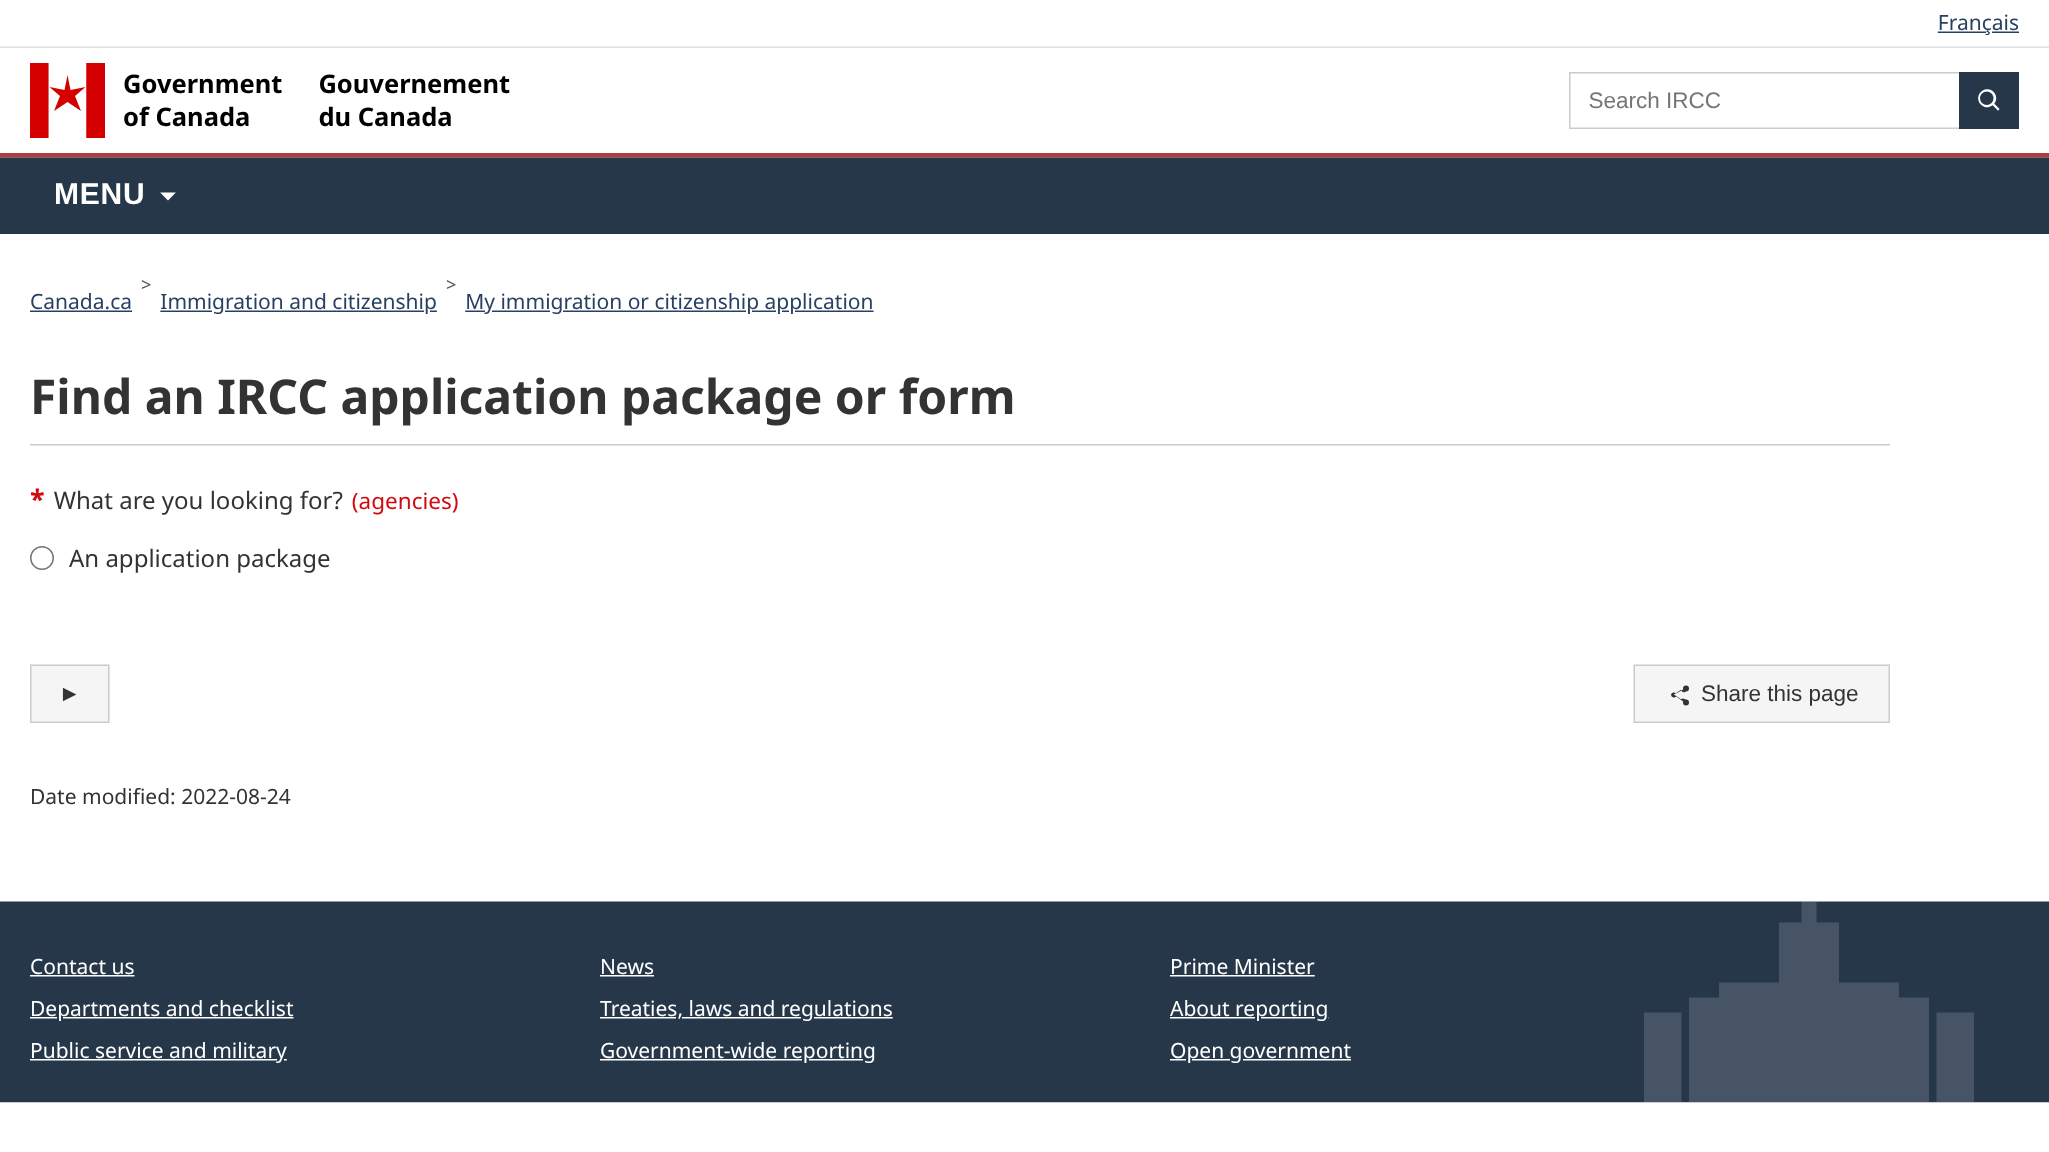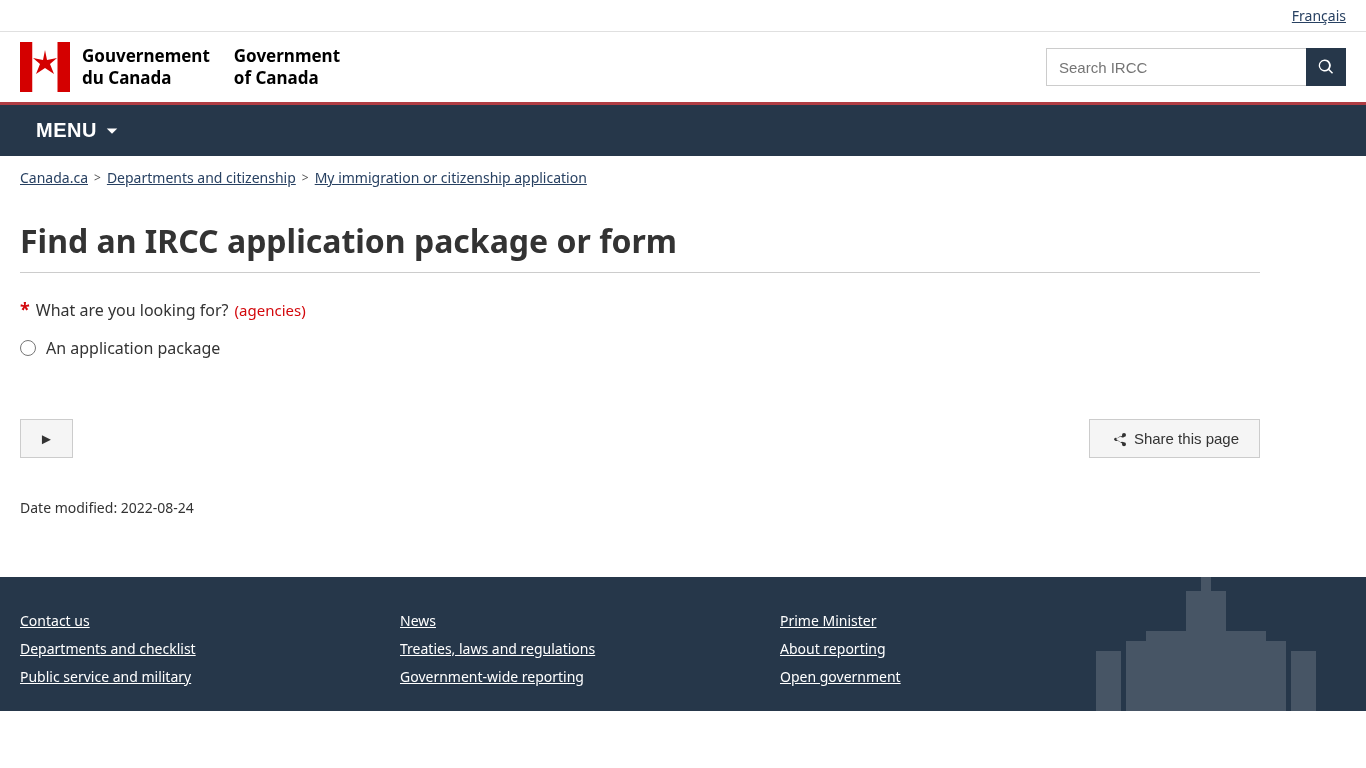--- a/index.html
+++ b/index.html
@@ -121,20 +121,21 @@
       padding: 12px 20px;
       font-size: 14px;
       display: flex;
       align-items: center;
       gap: 6px;
     }
 
     #breadcrumb a {
       color: #284162;
       text-decoration: underline;
+      margin-top: 24px;
     }
 
     #breadcrumb .sep {
       color: #555;
       font-size: 12px;
     }
 
     
     #main {
       padding: 20px 20px 40px 20px;
@@ -272,29 +273,29 @@
 
     <svg id="flag" viewBox="0 0 50 50" xmlns="http://www.w3.org/2000/svg">
       <rect x="0" y="0" width="12.5" height="50" fill="#d40000"></rect>
       <rect x="12.5" y="0" width="25" height="50" fill="#ffffff"></rect>
       <rect x="37.5" y="0" width="12.5" height="50" fill="#d40000"></rect>
 
       <polygon points="25,8 27,18 37,16 30,22 34,32 25,26 16,32 20,22 13,16 23,18" fill="#d40000"></polygon>
     </svg>
     <div id="gov-name">
       <div>
+        <div id="gov-name-en">
+          <span>Government</span><br>
+          <span>of Canada</span>
+        </div>
+      </div>
+      <div>
         <div id="gov-name-fr">
           <span>Gouvernement</span><br>
           <span>du Canada</span>
-        </div>
-      </div>
-      <div>
-        <div id="gov-name-en">
-          <span>Government</span><br>
-          <span>of Canada</span>
         </div>
       </div>
     </div>
   </div>
   <div id="search-area">
     <input id="search-input" type="text" placeholder="Search IRCC" style="">
     <button id="search-button">
       <svg viewBox="0 0 24 24" xmlns="http://www.w3.org/2000/svg">
         <path d="M10 2a8 8 0 105.293 14.293l4.707 4.707 1.414-1.414-4.707-4.707A8 8 0 0010 2zm0 2a6 6 0 110 12A6 6 0 0110 4z"></path>
       </svg>
@@ -307,21 +308,21 @@
     <span>MENU</span>
     <svg viewBox="0 0 16 16" xmlns="http://www.w3.org/2000/svg">
       <path d="M2 5l6 6 6-6z"></path>
     </svg>
   </button>
 </nav>
 
 <nav id="breadcrumb">
   <a href="#">Canada.ca</a>
   <span class="sep">&gt;</span>
-  <a href="#">Departments and citizenship</a>
+  <a href="#">Immigration and citizenship</a>
   <span class="sep">&gt;</span>
   <a href="#">My immigration or citizenship application</a>
 </nav>
 
 <main id="main">
   <h1 id="page-title">Find an IRCC application package or form</h1>
 
   <div id="form-section">
     <div id="question-label">
       <span id="required-asterisk">*</span>

